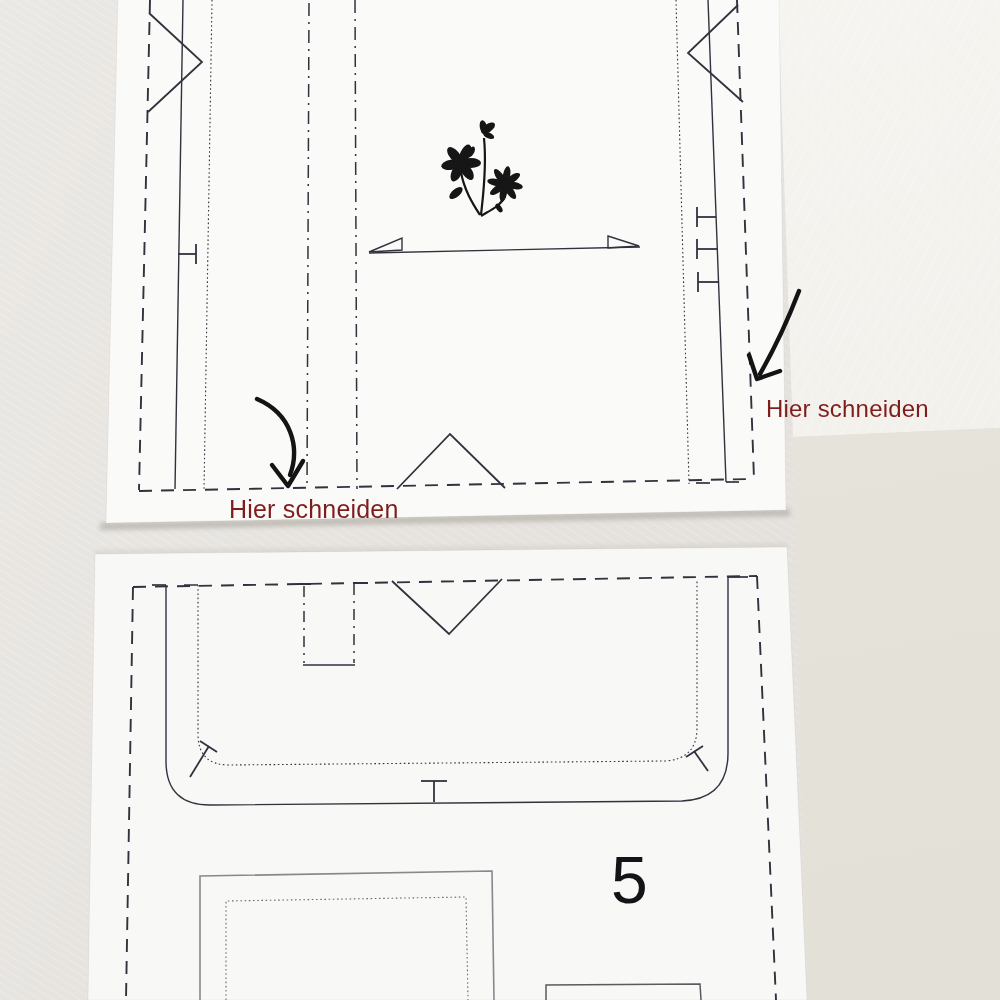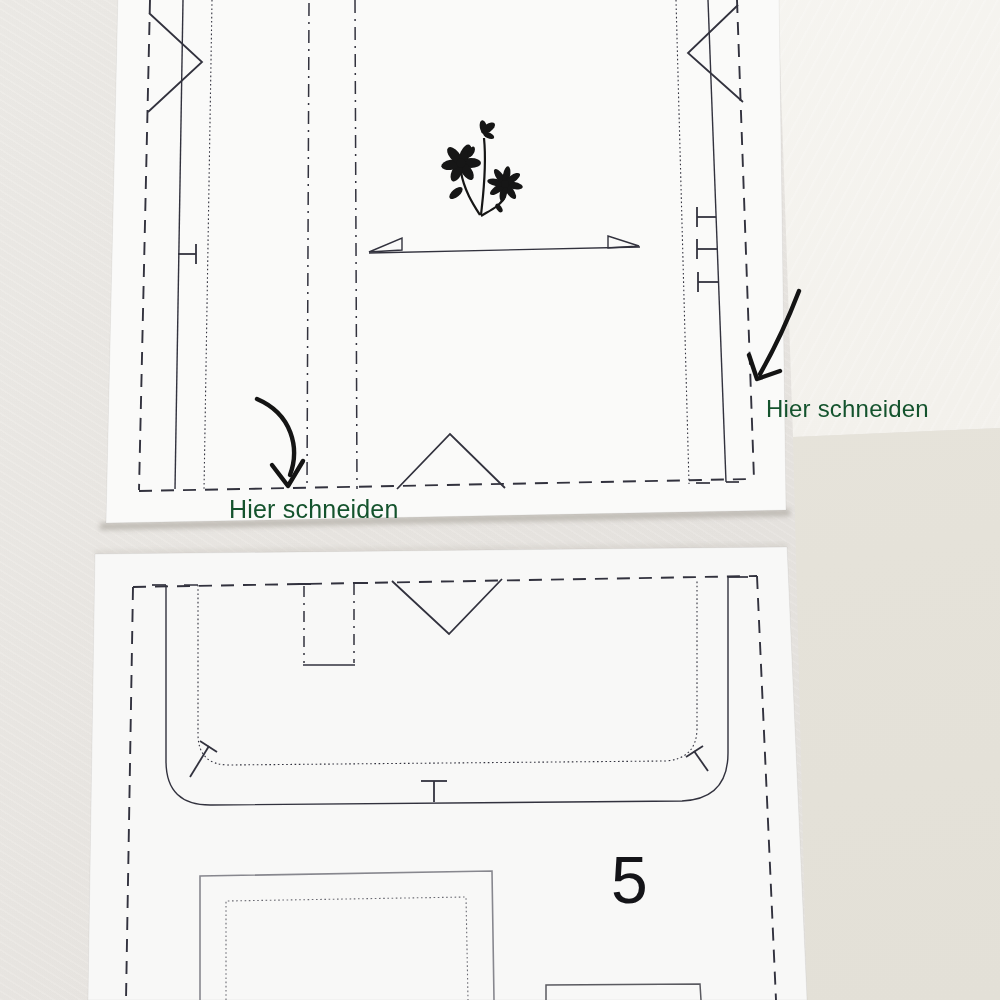--- a/index.html
+++ b/index.html
@@ -31,21 +31,21 @@
     opacity:.5;
   }
   
   .desk-beige{
     position:absolute;inset:0;
     clip-path:polygon(793px 437px,1000px 428px,1000px 1000px,807px 1000px);
     background:linear-gradient(170deg,#eae7df 0%,#e5e2d9 60%,#e3e0d7 100%);
   }
   svg.scene{position:absolute;left:0;top:0;z-index:1;}
   .label{
-    position:absolute;z-index:2;color:#14532d;
+    position:absolute;z-index:2;color:#7f1d1d;
     white-space:nowrap;letter-spacing:0.2px;
   }
   .label-left-cut{left:229px;top:495px;font-size:25px;}
   .label-right-cut{left:766px;top:395px;font-size:24px;}
   .label-page-number{left:611px;top:842px;font-size:66px;color:#141418;}
 </style>
 </head>
 <body>
 
 <div class="stage">

